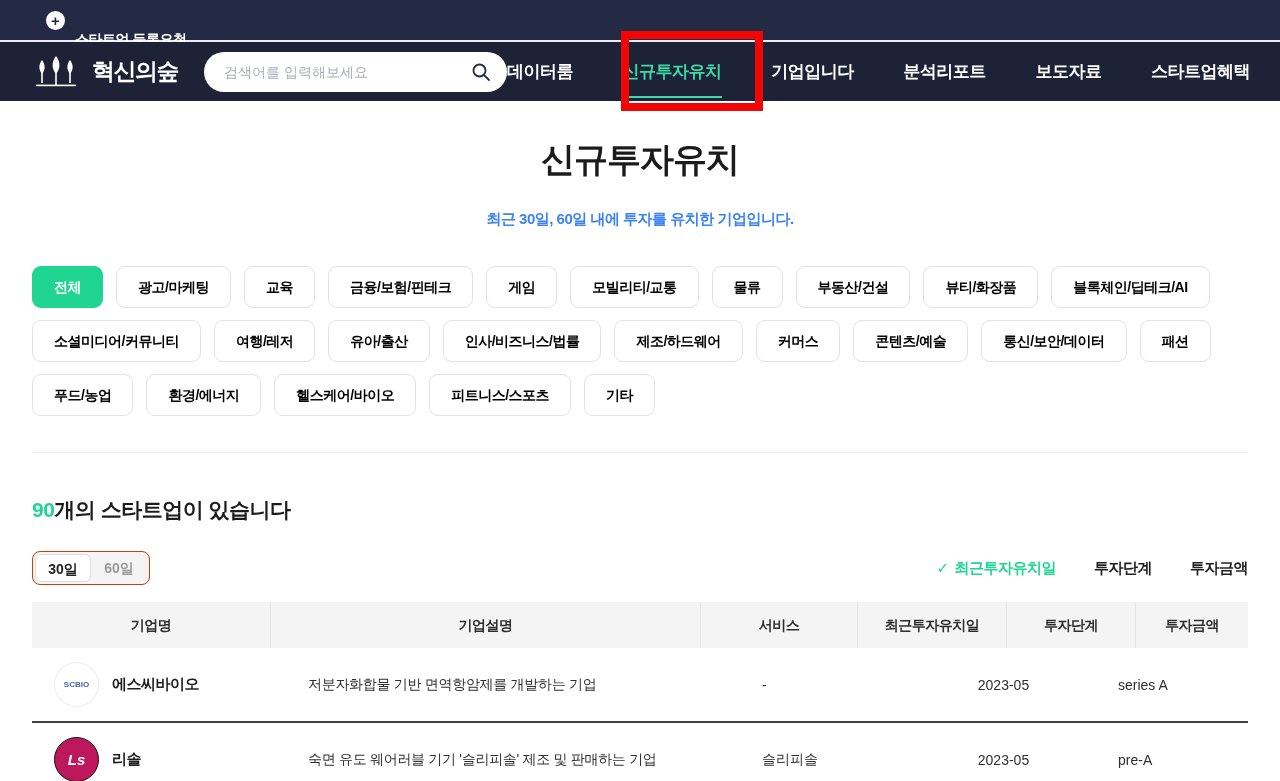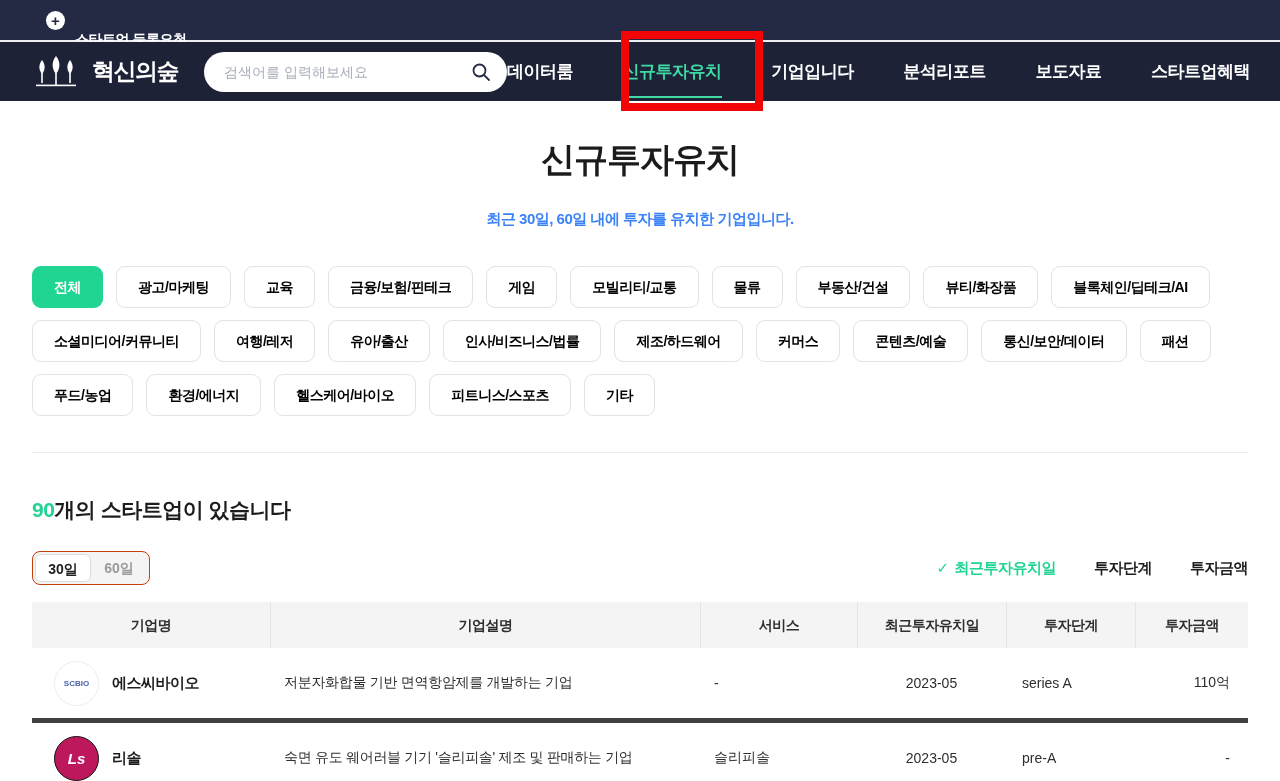--- a/index.html
+++ b/index.html
@@ -66,21 +66,21 @@
   .sort-opt.active { color:#1fd591; }
   .check { font-weight:900; margin-right:6px; }
 
   
   .table { margin-top:17px; }
   .t-head, .t-row { display:grid; grid-template-columns:238px 430px 157px 149px 129px 113px; }
   .t-head { background:#f4f4f4; height:46px; align-items:center; }
   .t-head > div { text-align:center; font-size:14px; font-weight:700; color:#2e2e2e;
     border-left:1px solid #e4e4e4; line-height:46px; height:46px; letter-spacing:-0.5px; }
   .t-head > div:first-child { border-left:none; }
-  .t-row { height:75px; align-items:center; border-bottom:5px solid #404040; cursor:pointer; }
+  .t-row { height:75px; align-items:center; border-bottom:2px solid #404040; cursor:pointer;gap:24px; }
   .cell-name { display:flex; align-items:center; gap:13px; padding-left:22px; }
   .logo-circle { width:45px; height:45px; border-radius:50%; border:1px solid #ededed;
     background:#fff; display:flex; align-items:center; justify-content:center; overflow:hidden; }
   .t-row:nth-of-type(2) .logo-circle .logo-mark { color:#4a62a8; font-size:8px; font-weight:900; }
   .t-row:nth-of-type(3) .logo-circle { background:#be185d; border-color:#141414; }
   .t-row:nth-of-type(3) .logo-circle .logo-mark { color:#fff; font-size:15px; font-weight:900; font-style:italic; }
   .name { font-size:15px; font-weight:800; color:#1d1d1d; letter-spacing:-0.5px; }
   .cell-desc { font-size:14px; color:#2e2e2e; padding-left:14px; letter-spacing:-0.3px; }
   .cell-service { font-size:14px; color:#2e2e2e; padding-left:14px; }
   .cell-date { font-size:14px; color:#2e2e2e; text-align:center; }

